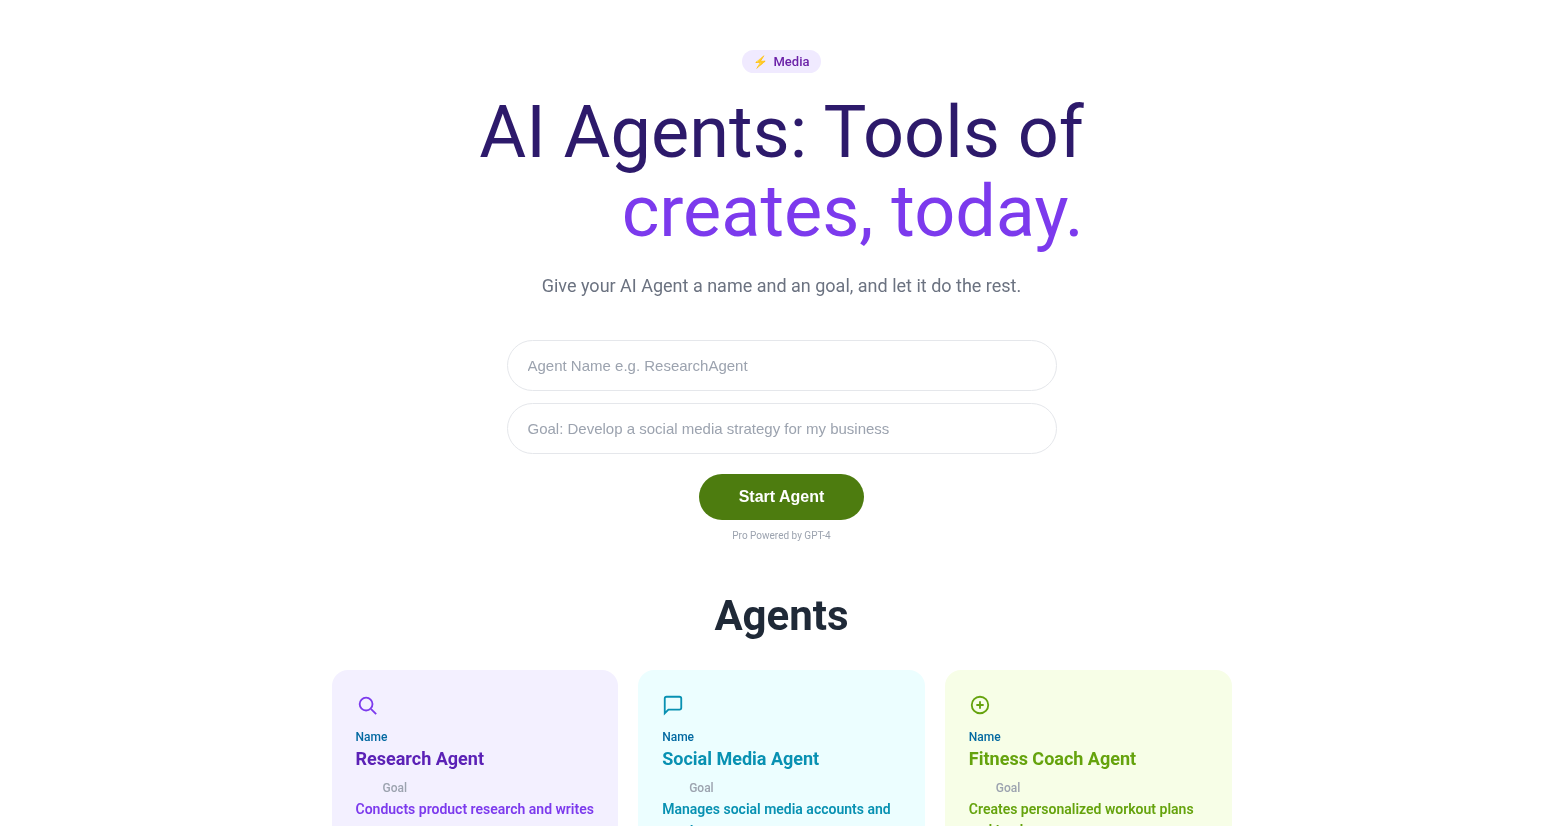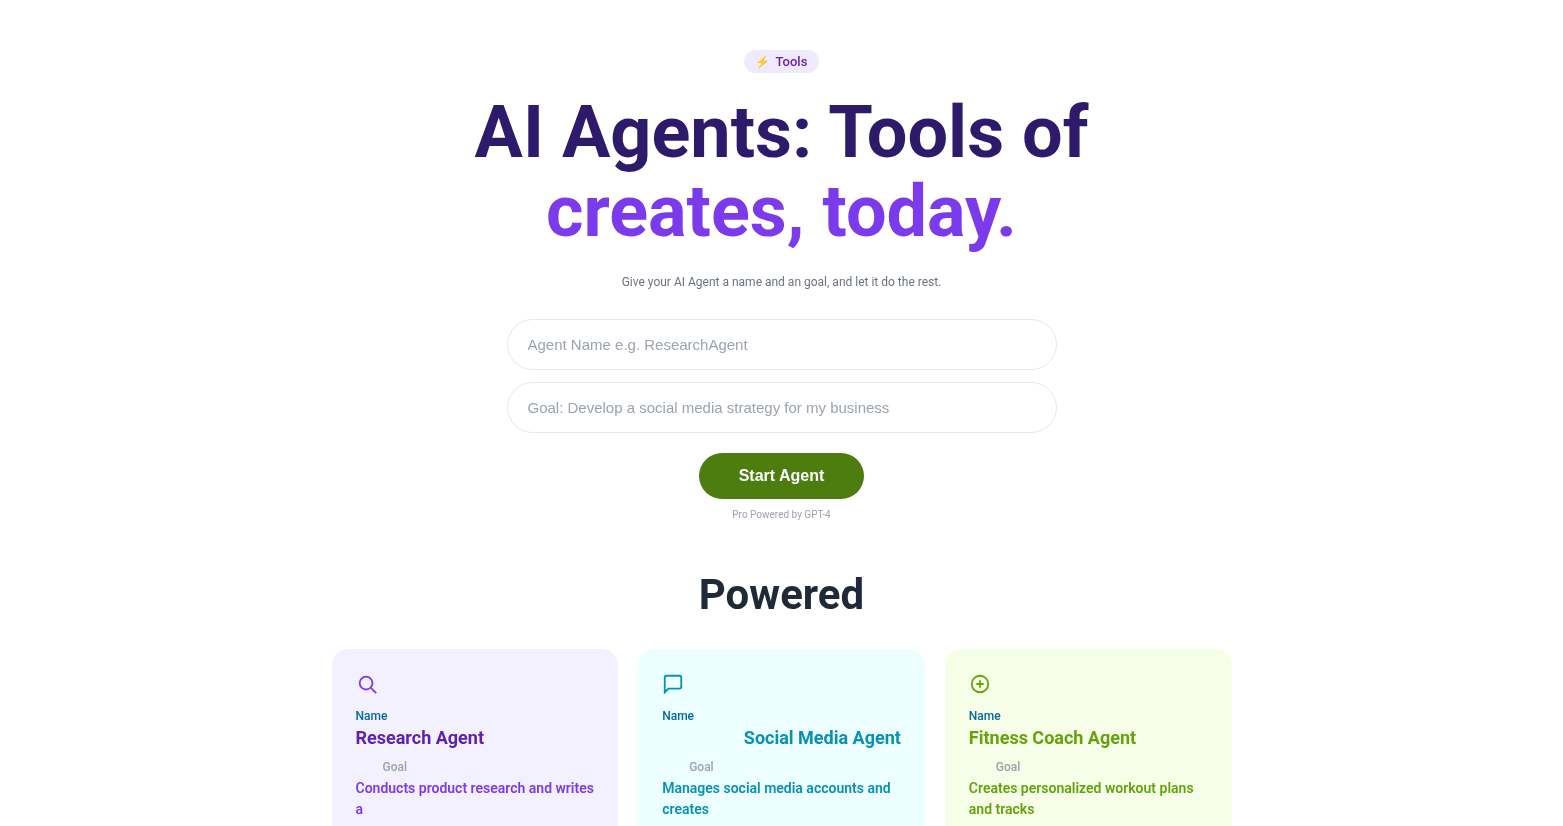--- a/index.html
+++ b/index.html
@@ -36,39 +36,39 @@
       font-weight: 500;
       margin-bottom: 20px;
     }
 
     .beta-icon {
       font-size: 12px;
     }
 
     .hero-title {
       font-size: 72px;
-      font-weight: 700;
-      text-align: center;
+      font-weight: 400;
+      text-align: right;
       line-height: 1.1;
       max-width: 700px;
       margin-bottom: 24px;
     }
 
     .hero-title-line1 {
       color: #2d1a6b;
     }
 
     .hero-title-line2 {
       color: #7c3aed;
     }
 
     .hero-subtitle {
-      font-size: 12px;
+      font-size: 18px;
       color: #6b7280;
-      margin-bottom: 30px;
+      margin-bottom: 44px;
     }
 
     .input-group {
       display: flex;
       flex-direction: column;
       gap: 12px;
       width: 550px;
       margin-bottom: 20px;
     }
 
@@ -181,21 +181,20 @@
       font-weight: 700;
       margin-bottom: 12px;
     }
 
     .card-name-purple {
       color: #5b21b6;
     }
 
     .card-name-cyan {
       color: #0891b2;
-      text-align: right;
     }
 
     .card-name-green {
       color: #65a30d;
     }
 
     .card-goal-label {
       font-size: 12px;
       color: #9ca3af;
       font-weight: 500;
@@ -245,41 +244,41 @@
       stroke-width: 2;
     }
   </style>
 </head>
 <body>
 
 <div class="page-container">
 
   <div class="beta-badge">
     <span class="beta-icon">⚡</span>
-    <span>Tools</span>
+    <span>Media</span>
   </div>
 
   <h1 class="hero-title">
     <span class="hero-title-line1">AI Agents: Tools of</span><br>
     <span class="hero-title-line2">creates, today.</span>
   </h1>
 
   <p class="hero-subtitle">Give your AI Agent a name and an goal, and let it do the rest.</p>
 
   <div class="input-group">
     <input class="input-field" type="text" placeholder="Agent Name e.g. ResearchAgent" style="">
     <input class="input-field" type="text" placeholder="Goal: Develop a social media strategy for my business" style="">
   </div>
 
   <button class="start-button">Start Agent</button>
 
   <p class="powered-by">Pro Powered by GPT-4</p>
 
   <div class="example-section">
-    <h2 class="example-title">Powered</h2>
+    <h2 class="example-title">Agents</h2>
 
     <div class="cards-container">
 
       <div class="card card-purple">
         <div class="card-icon card-icon-purple">
           <svg class="search-icon-svg" viewBox="0 0 24 24">
             <circle cx="11" cy="11" r="7"></circle>
             <line x1="16.5" y1="16.5" x2="22" y2="22"></line>
           </svg>
         </div>

